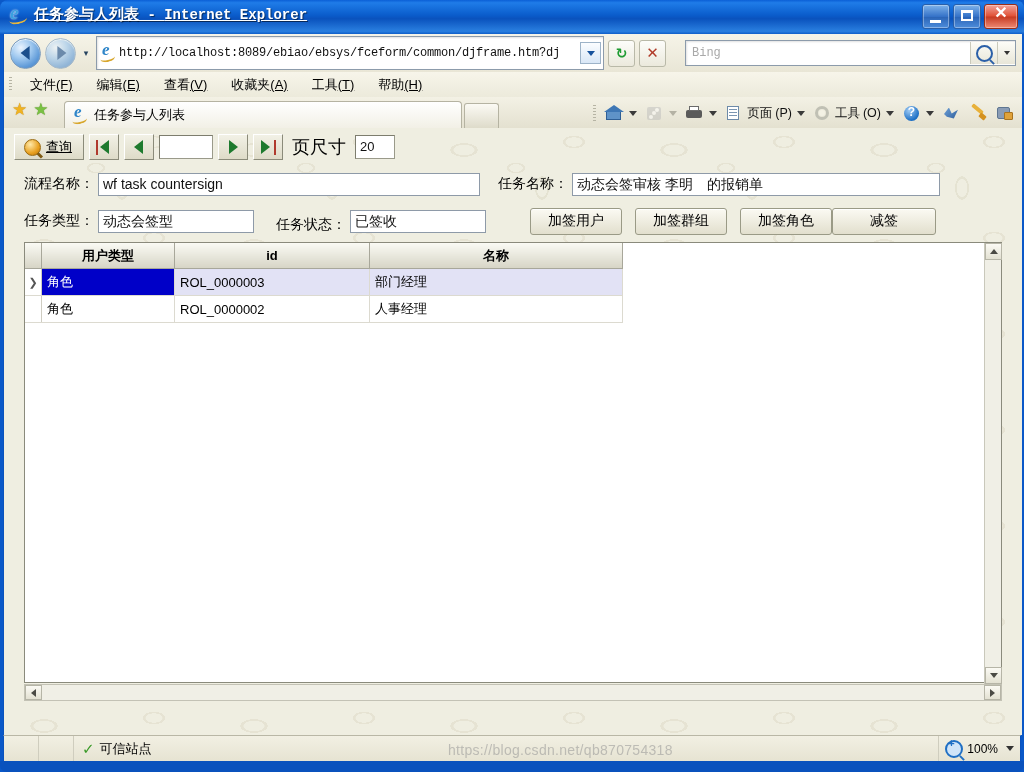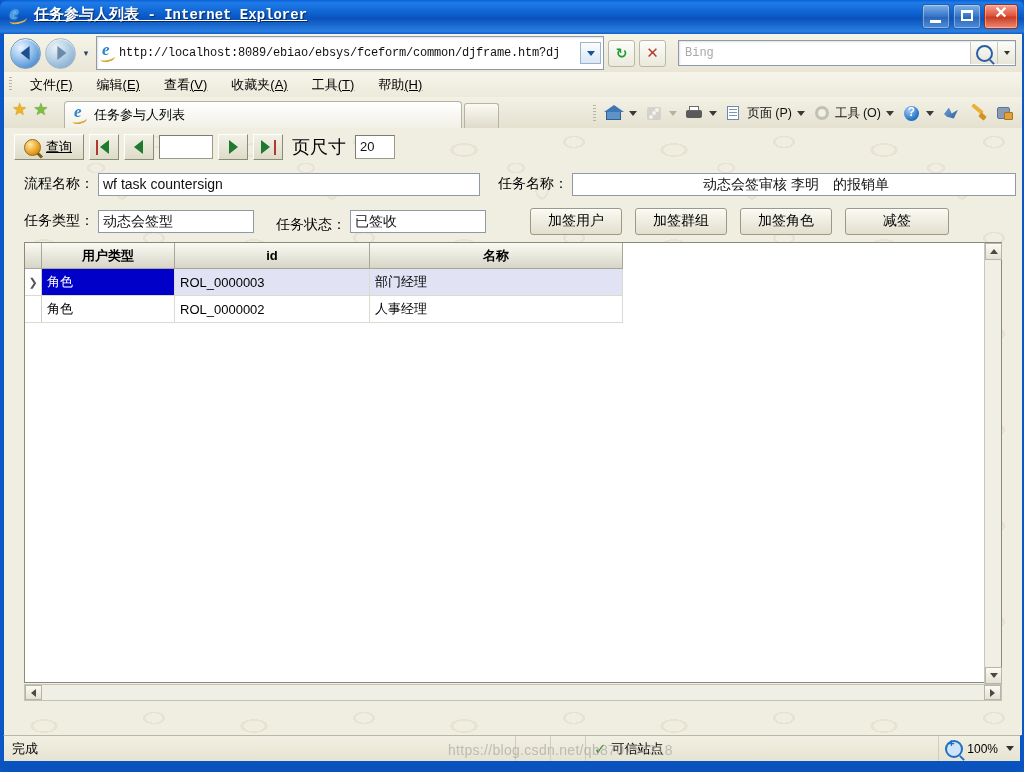--- a/index.html
+++ b/index.html
@@ -98,21 +98,21 @@
   .addr-drop .v{width:0;height:0;border-left:4px solid transparent;border-right:4px solid transparent;border-top:5px solid #17529c;}
   .tbtn{
     width:25px;height:25px;border:1px solid #b9b9a8;border-radius:3px;
     background:linear-gradient(to bottom,#fdfdfa,#ebe9dc);
     display:flex;align-items:center;justify-content:center;flex:0 0 auto;
     font-size:13px;font-weight:bold;
   }
   .tbtn.refresh{color:#1f9c33;font-size:14px;}
   .tbtn.stop{color:#b03a28;font-size:15px;}
   .searchbox{
-    flex:1;height:24px;background:#fff;border:1px solid #8c9bab;margin-left:8px;
+    flex:1;height:24px;background:#fff;border:1px solid #8c9bab;margin-left:15px;
     display:flex;align-items:center;box-shadow:inset 1px 1px 2px rgba(0,0,0,.12);
   }
   .searchbox .ph{
     flex:1;padding-left:6px;color:#a9a9a9;
     font-family:"Liberation Mono","DejaVu Sans Mono",monospace;font-size:12px;
   }
   .search-go{
     width:26px;height:22px;display:flex;align-items:center;justify-content:center;
     background:linear-gradient(to bottom,#fcfcf7,#e8e6d8);border-left:1px solid #c9c9bb;
   }
@@ -495,32 +495,32 @@
             <span class="bar"></span>
           </div>
         <div class="pslabel">页尺寸</div>
         <div class="psinput">20</div>
       </div>
 
       <div class="frow r1">
         <span class="flabel" style="margin-left:20px;">流程名称：</span>
         <span class="finput" style="width:382px;">wf task countersign</span>
         <span class="flabel" style="margin-left:18px;">任务名称：</span>
-        <span class="finput" style="width:444px;text-align:center;">动态会签审核 李明　的报销单</span>
+        <span class="finput" style="width:368px;">动态会签审核 李明　的报销单</span>
       </div>
 
       <div class="frow r2">
         <span class="flabel" style="margin-left:20px;">任务类型：</span>
         <span class="finput" style="width:156px;">动态会签型</span>
         <span class="flabel" style="margin-left:22px;margin-top:7px;">任务状态：</span>
         <span class="finput" style="width:136px;">已签收</span>
         <span class="fbtn" style="margin-left:44px;">加签用户</span>
         <span class="fbtn" style="margin-left:13px;">加签群组</span>
         <span class="fbtn" style="margin-left:13px;">加签角色</span>
-        <span class="fbtn" style="margin-left:13px;width:104px;">减签</span>
+        <span class="fbtn" style="width:104px;">减签</span>
       </div>
 
       <div class="gridwrap">
         <table class="grid">
           <thead>
             <tr>
               <th class="rowhdr"></th>
               <th style="width:130px;">用户类型</th>
               <th style="width:192px;">id</th>
               <th style="width:250px;">名称</th>
@@ -556,21 +556,20 @@
             <span class="a"></span>
           </div>
         <div class="hs-arrow right">
             <span class="a"></span>
           </div>
       </div>
     </div>
   </div>
 
   <div class="statusbar">
-    <div class="st-seg" style="width:512px;">完成</div>
     <div class="st-thin"></div>
     <div class="st-thin"></div>
     <div class="st-seg" style="flex:1;">
       <span class="chk">✓</span>
       <span>可信站点</span>
     </div>
     <div class="zoomseg">
       <span class="zoom-ico"></span>
       <span>100%</span>
       <span class="v"></span>

